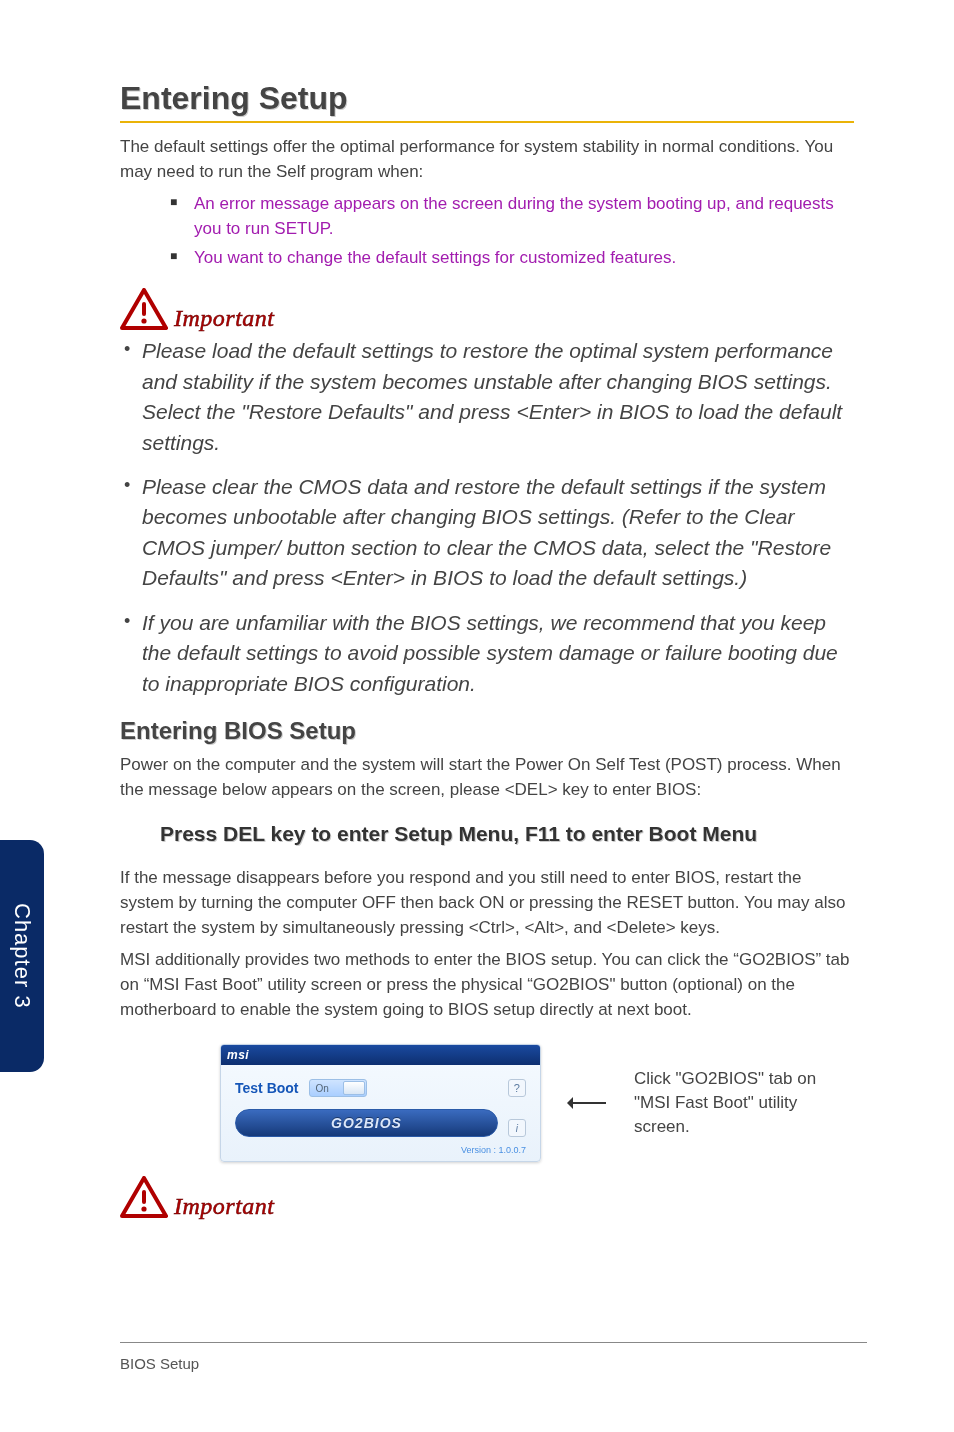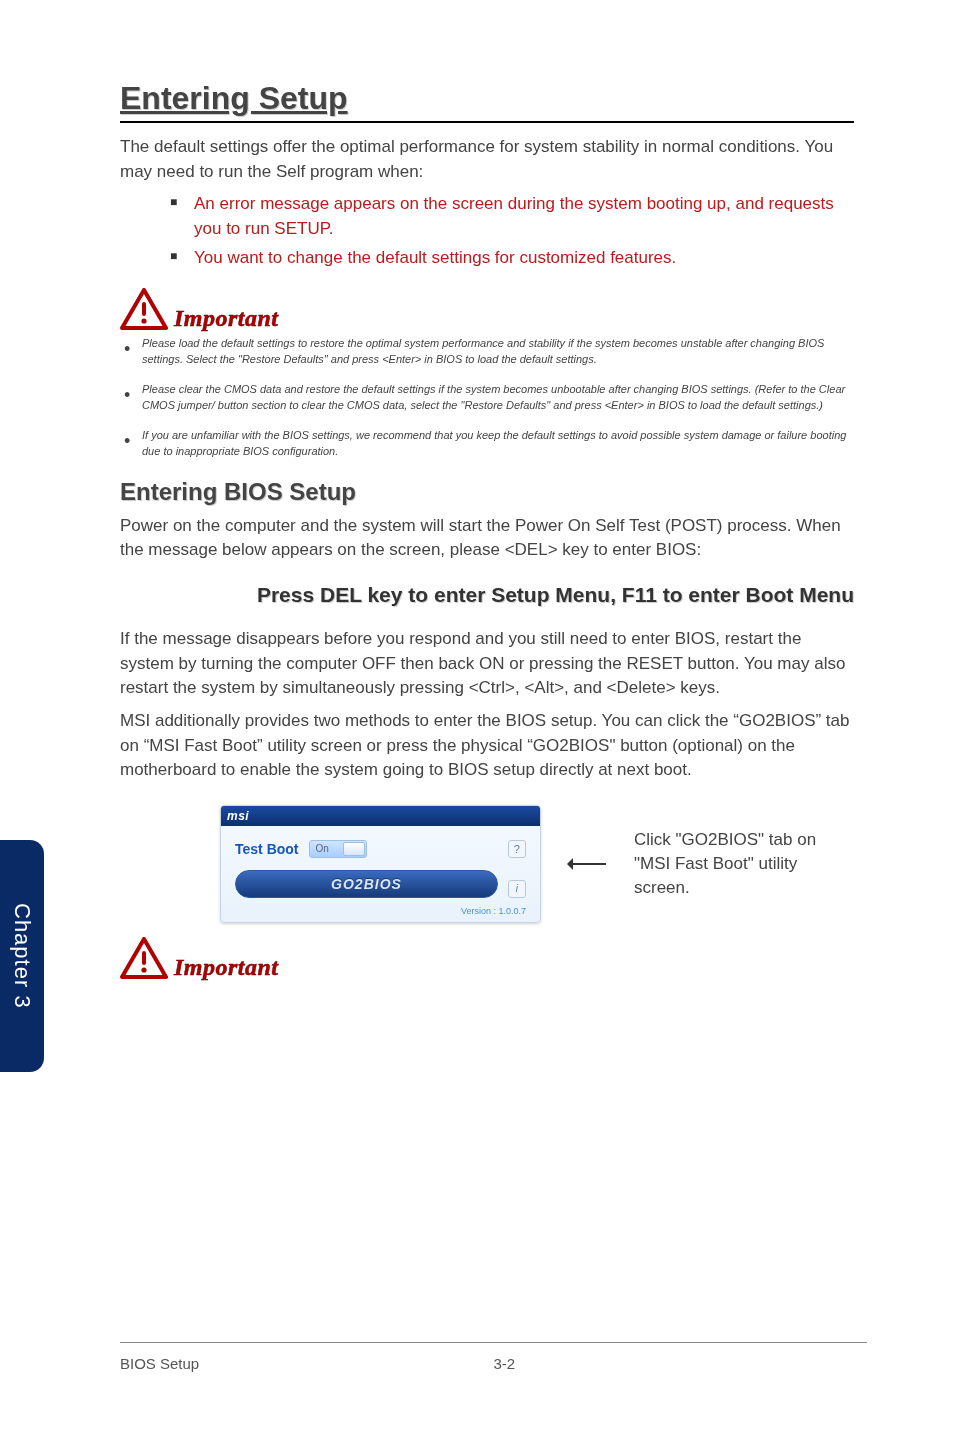--- a/index.html
+++ b/index.html
@@ -12,39 +12,38 @@
     position: relative;
   }
   .page {
     padding: 80px 100px 60px 120px;
   }
   .h1 {
     font-size: 32px;
     font-weight: bold;
     color: #444;
     text-shadow: 1px 1px 0 #ccc;
-    border-bottom: 2px solid #000000;
+    border-bottom: 2px solid #eab308;
     padding-bottom: 4px;
     margin-bottom: 12px;
-    text-decoration: underline;
   }
   .body-text {
     font-size: 17px;
     line-height: 1.45;
     color: #444;
     margin-bottom: 8px;
   }
   ul.squares {
     list-style: none;
     margin: 6px 0 18px 50px;
   }
   ul.squares li {
     font-size: 17px;
     line-height: 1.45;
-    color: #b91c1c;
+    color: #a21caf;
     position: relative;
     padding-left: 24px;
     margin-bottom: 4px;
   }
   ul.squares li::before {
     content: "■";
     position: absolute;
     left: 0;
     top: 2px;
     font-size: 12px;
@@ -57,33 +56,33 @@
     display: flex;
     align-items: flex-end;
     gap: 6px;
     margin-bottom: 2px;
   }
   .warn-icon svg { display: block; }
   .important-text {
     font-family: "Comic Sans MS", cursive;
     font-size: 24px;
     font-style: italic;
-    font-weight: bold;
+    font-weight: normal;
     color: #b00000;
     -webkit-text-stroke: 0.5px #600;
     letter-spacing: 0.5px;
     position: relative;
     top: 2px;
   }
   ul.dots {
     list-style: none;
     margin: 0 0 6px 0;
   }
   ul.dots li {
-    font-size: 11px;
+    font-size: 21px;
     font-style: italic;
     line-height: 1.45;
     color: #444;
     margin: 6px 0 14px 0;
     padding-left: 22px;
     position: relative;
   }
   ul.dots li::before {
     content: "•";
     position: absolute;
@@ -97,21 +96,21 @@
     font-weight: bold;
     color: #444;
     text-shadow: 1px 1px 0 #ccc;
     margin: 18px 0 8px 0;
   }
   .h3 {
     font-size: 21px;
     font-weight: bold;
     color: #333;
     text-shadow: 1px 1px 0 #ccc;
-    text-align: right;
+    text-align: left;
     margin: 20px 0 20px 40px;
   }
   .note-italic {
     font-size: 17px;
     font-style: italic;
     line-height: 1.45;
     color: #444;
     margin-top: -2px;
   }
   .fastboot-row {
@@ -364,14 +363,13 @@
     </div>
   </div>
 </div>
 
 <div class="side-tab">
   <span>Chapter 3</span>
 </div>
 
 <div class="footer">
   <span class="fl">BIOS Setup</span>
-  <span class="fc">3-2</span>
 </div>
 
 </body></html>

